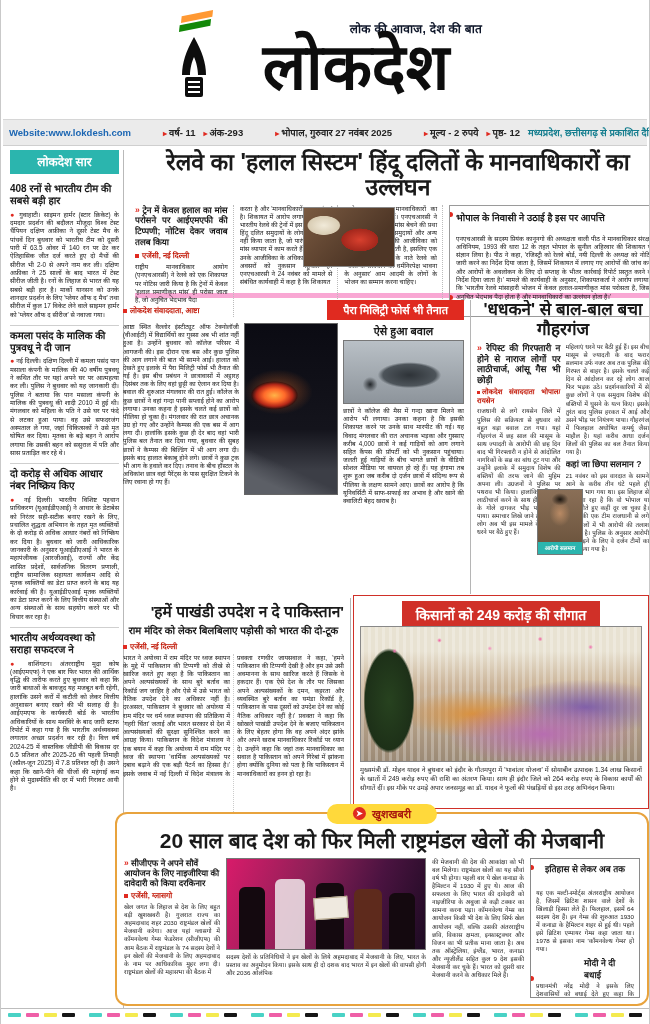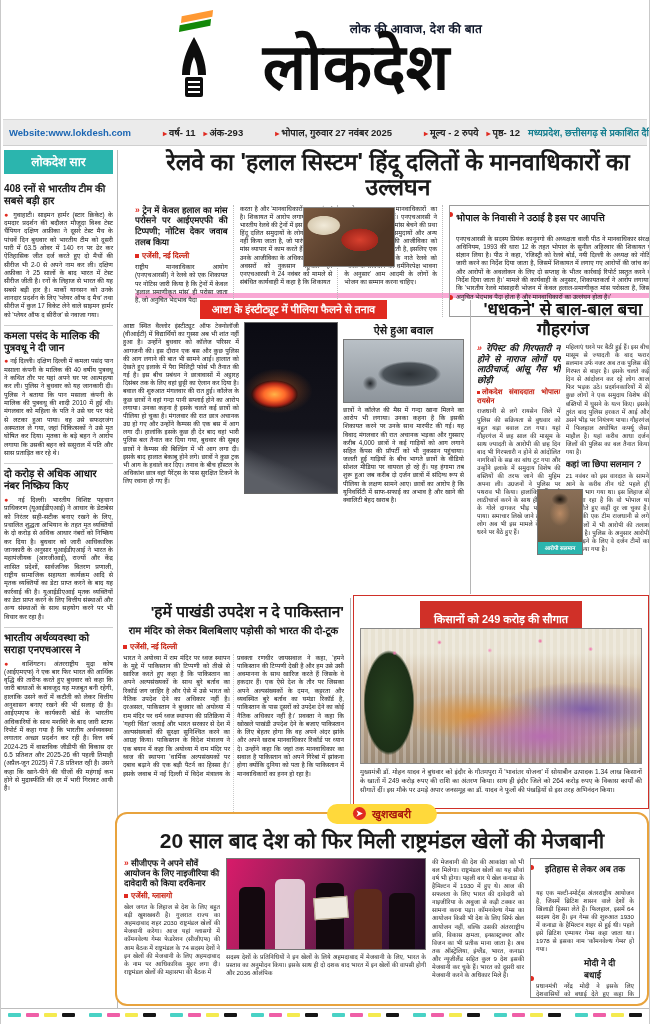--- a/index.html
+++ b/index.html
@@ -18,21 +18,21 @@
   
   .infobar { position:absolute; top:119px; left:2px; right:2px; height:27px; background:#ebebeb; border-top:1px solid #d6d6d6; border-bottom:1px solid #cfcfcf;
              display:flex; align-items:center; font-size:9.5px; font-weight:bold; padding:0 6px; gap:8px; white-space:nowrap; }
   .infobar .web { color:#1b66b3; }
   .arrow { color:#e02a20; font-size:8px; margin-right:2px; }
   .infobar .item { color:#222; }
   .infobar .pub { color:#147d8e; margin-left:auto; }
   .sp { flex:0 0 16px; }
 
   
-  .sidebar { position:absolute; top:150px; left:0; width:117px; height:858px; padding:0 4px 0 3px; border-right:1px solid #b9b9b9; overflow:hidden; }
+  .sidebar { position:absolute; top:150px; left:6px; width:117px; height:858px; padding:0 4px 0 3px; border-right:1px solid #b9b9b9; overflow:hidden; }
   .sb-head { background:#2bb5ae; color:#fff; font-weight:bold; font-size:12px; text-align:center; padding:3px 0 4px; margin-bottom:5px; }
   .sb-story { border-bottom:1px solid #cfcfcf; padding:4px 0 6px; }
   .sb-story:last-child { border-bottom:none; }
   .sb-title { font-size:10px; font-weight:bold; line-height:1.18; margin-bottom:3px; }
   .sb-body { font-size:6.4px; line-height:1.3; text-align:justify; }
   .sb-body .dot { color:#e02a20; font-size:7px; }
 
   
   .main { position:absolute; top:148px; left:122px; width:526px; height:860px; }
 
@@ -74,40 +74,40 @@
      background: radial-gradient(ellipse 44px 18px at 55% 55%, #2e3338, #4d545a 60%, rgba(0,0,0,0) 72%),
                  radial-gradient(circle 10px at 22% 70%, #23272b, rgba(0,0,0,0) 75%),
                  linear-gradient(#b9c0c6, #8d949b); }
   .bawal-body { font-size:6.3px; line-height:1.3; text-align:justify; }
 
   
   .gauhar { position:absolute; top:152px; left:354px; width:172px; height:294px; overflow:hidden; }
   .gh-head { font-size:17px; font-weight:900; text-align:center; line-height:1.15; margin-bottom:4px; }
   .gh-cols { position:relative; display:flex; gap:5px; height:250px; overflow:hidden; }
   .gh-col { flex:1 1 0; font-size:6.2px; line-height:1.3; text-align:justify; overflow:hidden; }
-  .gh-sub { font-size:8.8px; font-weight:bold; line-height:1.2; margin-bottom:2px;font-style:italic; }
+  .gh-sub { font-size:8.8px; font-weight:bold; line-height:1.2; margin-bottom:2px; }
   .mark { color:#e02a20; font-weight:900; }
   .gh-byline { color:#c21807; font-size:7px; font-weight:bold; margin:2px 0; }
   .gh-sub2 { font-size:8.6px; font-weight:bold; margin:3px 0 2px; }
   .salman { position:absolute; left:60px; top:146px; width:46px; height:66px; z-index:3; border:1px solid #777; background:#caa88b; }
   .salman .face { position:absolute; inset:0 0 12px 0;
      background: radial-gradient(ellipse 12px 9px at 50% 18%, #1d1711, rgba(0,0,0,0) 70%),
                  radial-gradient(ellipse 13px 16px at 50% 45%, #b98a64, rgba(0,0,0,0) 80%),
                  linear-gradient(#8a6f57, #6e563f); }
   .salman .cap { position:absolute; left:0; right:0; bottom:0; height:12px; background:#2bb5ae; color:#fff; font-size:5.5px; font-weight:bold; text-align:center; line-height:12px; }
 
   
   .pak { position:absolute; top:450px; left:0; width:228px; height:238px; border-right:1px solid #b5b5b5; padding-right:6px; overflow:hidden; }
   .pak-head { font-size:15.5px; font-weight:900; text-align:right; margin:2px 0 3px; }
   .pak-sub { font-size:10px; font-weight:bold; text-align:center; margin-bottom:4px; line-height:1.15; }
   .pak-body { font-size:6.3px; line-height:1.32; text-align:justify; column-count:2; column-gap:7px; column-rule:1px dotted #ccc; height:178px; overflow:hidden; }
 
   
   .kisan { position:absolute; top:447px; left:230px; width:296px; height:214px; border:1.5px solid #d03028; padding:5px 6px; overflow:hidden; }
-  .kisan-title { width:fit-content; margin:0 auto 0; background:#d03028; color:#fff; font-weight:bold; font-size:11px; padding:10px 14px 2px; }
+  .kisan-title { width:fit-content; margin:0 auto 0; background:#d03028; color:#fff; font-weight:bold; font-size:14px; padding:4px 14px 2px; }
   .crowd-photo { width:100%; height:136px; border:1px solid #888; position:relative; overflow:hidden;
      background: radial-gradient(circle 3px at 12% 18%, #f06fae, rgba(0,0,0,0) 80%),
                  radial-gradient(circle 3px at 28% 10%, #ef5f9f, rgba(0,0,0,0) 80%),
                  radial-gradient(circle 3px at 46% 16%, #f28cbc, rgba(0,0,0,0) 80%),
                  radial-gradient(circle 3px at 64% 9%, #ef5f9f, rgba(0,0,0,0) 80%),
                  radial-gradient(circle 3px at 82% 15%, #f06fae, rgba(0,0,0,0) 80%),
                  radial-gradient(ellipse 34px 70px at 10% 55%, #27421f, #1d3018 70%, rgba(0,0,0,0) 75%),
                  radial-gradient(ellipse 120px 40px at 65% 80%, #b76db0, rgba(0,0,0,0) 80%),
                  radial-gradient(ellipse 90px 30px at 40% 65%, #d9913f, rgba(0,0,0,0) 80%),
                  radial-gradient(ellipse 110px 35px at 80% 60%, #7f5fa8, rgba(0,0,0,0) 80%),
@@ -190,21 +190,21 @@
     </div>
     <div class="sb-story">
       <div class="sb-title">कमला पसंद के मालिक की पुत्रवधू ने दी जान</div>
       <div class="sb-body"><span class="dot">●</span> <span>नई दिल्ली। दक्षिण दिल्ली में कमला पसंद पान मसाला कंपनी के मालिक की 40 वर्षीय पुत्रवधू ने कथित तौर पर यहां अपने घर पर आत्महत्या कर ली। पुलिस ने बुधवार को यह जानकारी दी। पुलिस ने बताया कि पान मसाला कंपनी के मालिक की पुत्रवधू की शादी 2010 में हुई थी। मंगलवार को महिला के पति ने उसे घर पर फंदे से लटका हुआ पाया। वह उसे सफदरजंग अस्पताल ले गया, जहां चिकित्सकों ने उसे मृत घोषित कर दिया। मृतका के बड़े बहन ने आरोप लगाया कि उसकी बहन को ससुराल में पति और सास प्रताड़ित कर रहे थे।</span></div>
     </div>
     <div class="sb-story">
       <div class="sb-title">दो करोड़ से अधिक आधार नंबर निष्क्रिय किए</div>
       <div class="sb-body"><span class="dot">●</span> <span>नई दिल्ली। भारतीय विशिष्ट पहचान प्राधिकरण (यूआईडीएआई) ने आधार के डेटाबेस को निरंतर सही-सटीक बनाए रखने के लिए, प्रचालित शुद्धता अभियान के तहत मृत व्यक्तियों के दो करोड़ से अधिक आधार नंबरों को निष्क्रिय कर दिया है। बुधवार को जारी आधिकारिक जानकारी के अनुसार यूआईडीएआई ने भारत के महापंजीयक (आरजीआई), राज्यों और केंद्र शासित प्रदेशों, सार्वजनिक वितरण प्रणाली, राष्ट्रीय सामाजिक सहायता कार्यक्रम आदि से मृतक व्यक्तियों का डेटा प्राप्त करने के बाद यह कार्रवाई की है। यूआईडीएआई मृतक व्यक्तियों का डेटा प्राप्त करने के लिए वित्तीय संस्थाओं और अन्य संस्थाओं के साथ सहयोग करने पर भी विचार कर रहा है।</span></div>
     </div>
     <div class="sb-story">
-      <div class="sb-title">भारतीय अर्थव्यवस्था को सराहा एनएचआरस ने</div>
+      <div class="sb-title">भारतीय अर्थव्यवस्था को सराहा सफदरज ने</div>
       <div class="sb-body"><span class="dot">●</span> <span>वाशिंगटन। अंतरराष्ट्रीय मुद्रा कोष (आईएमएफ) ने एक बार फिर भारत की आर्थिक वृद्धि की तारीफ करते हुए बुधवार को कहा कि जारी बाधाओं के बावजूद यह मजबूत बनी रहेगी, हालांकि उसने करों में कटौती को लेकर वित्तीय अनुशासन बनाए रखने की भी सलाह दी है। आईएमएफ के कार्यकारी बोर्ड के भारतीय अधिकारियों के साथ मशविरे के बाद जारी स्टाफ रिपोर्ट में कहा गया है कि भारतीय अर्थव्यवस्था लगातार अच्छा प्रदर्शन कर रही है। वित्त वर्ष 2024-25 में वास्तविक जीडीपी की विकास दर 6.5 प्रतिशत और 2025-26 की पहली तिमाही (अप्रैल-जून 2025) में 7.8 प्रतिशत रही है। उसने कहा कि खाने-पीने की चीजों की महंगाई कम होने से मुद्रास्फीति की दर में भारी गिरावट आयी है।</span></div>
     </div>
   </div>
 
   <div class="main">
 
     <div class="railway">
       <div class="rw-head">रेलवे का 'हलाल सिस्टम' हिंदू दलितों के मानवाधिकारों का उल्लंघन</div>
       <div class="rw-cols">
         <div class="food-photo"></div>
@@ -218,21 +218,24 @@
         <div class="opinion-box">
           <span class="reddot t"></span>
           <span class="reddot b"></span>
           <div class="ob-title">भोपाल के निवासी ने उठाई है इस पर आपत्ति</div>
           <div class="ob-body">एनएचआरसी के सदस्य प्रियंक कानूनगो की अध्यक्षता वाली पीठ ने मानवाधिकार संरक्षण अधिनियम, 1993 की धारा 12 के तहत भोपाल के सुनील अहिरवार की शिकायत पर संज्ञान लिया है। पीठ ने कहा, 'रजिस्ट्री को रेलवे बोर्ड, नयी दिल्ली के अध्यक्ष को नोटिस जारी करने का निर्देश दिया जाता है, जिसमें शिकायत में लगाए गए आरोपों की जांच करने और आरोपों के अवलोकन के लिए दो सप्ताह के भीतर कार्रवाई रिपोर्ट प्रस्तुत करने का निर्देश दिया जाता है।' मामले की कार्यवाही के अनुसार, शिकायतकर्ता ने आरोप लगाया है कि 'भारतीय रेलवे मांसाहारी भोजन में केवल हलाल-प्रमाणीकृत मांस परोसता है, जिससे अनुचित भेदभाव पैदा होता है और मानवाधिकारों का उल्लंघन होता है।'</div>
         </div>
       </div>
     </div>
 
     <div class="vit">
-      <div class="kicker">आष्टा के इंस्टीट्यूट में पीलिया फैलने से तनाव</div>
+      <div class="vit-meta">
+        <div class="byline"><span class="bull"></span><span>लोकदेश संवाददाता, आष्टा</span></div>
+        <div class="banner">पैरा मिलिट्री फोर्स भी तैनात</div>
+      </div>
       <div class="vit-row">
         <div class="vit-text">आष्टा स्थित वैल्लोर इंस्टीट्यूट ऑफ टेक्नोलॉजी (वीआईटी) में विद्यार्थियों का गुस्सा अब भी शांत नहीं हुआ है। उन्होंने बुधवार को कॉलेज परिसर में आगजनी की। इस दौरान एक बस और कुछ पुलिस की आग लगाने की बात भी सामने आई। हालात को देखते हुए इलाके में पैरा मिलिट्री फोर्स भी तैनात की गई है। इस बीच प्रबंधन ने छात्रावासों में अट्ठारह दिसंबर तक के लिए वहां छुट्टी का ऐलान कर दिया है। बवाल की शुरुआत मंगलवार की रात हुई। कॉलेज के कुछ छात्रों ने वहां गन्दा पानी सप्लाई होने का आरोप लगाया। उनका कहना है इसके चलते कई छात्रों को पीलिया हो चुका है। मंगलवार की रात छात्र अचानक उग्र हो गए और उन्होंने कैम्पस की एक बस में आग लगा दी। हालांकि इसके कुछ ही देर बाद वहां भारी पुलिस बल तैनात कर दिया गया, बुधवार की सुबह छात्रों ने कैम्पस की बिल्डिंग में भी आग लगा दी। इसके बाद हालात बेकाबू होने लगे। छात्रों ने कुछ ट्रक भी आग के हवाले कर दिए। तनाव के बीच हॉस्टल के अधिकांश छात्र वहां पैरेंट्स के पास सुरक्षित टिकने के लिए रवाना हो गए हैं।</div>
         <div class="fire-photo"></div>
         <div class="vit-right">
           <div class="bawal-title">ऐसे हुआ बवाल</div>
           <div class="car-photo"></div>
           <div class="bawal-body">छात्रों ने कॉलेज की मैस में गन्दा खाना मिलने का आरोप भी लगाया। उनका कहना है कि इसकी शिकायत करने पर उनके साथ मारपीट की गई। यह विवाद मंगलवार की रात अचानक भड़का और गुस्साए करीब 4,000 छात्रों ने कई गाड़ियों को आग लगाने सहित कैंपस की प्रॉपर्टी को भी नुकसान पहुंचाया। जलती हुई गाड़ियों के बीच भागते छात्रों के वीडियो सोशल मीडिया पर वायरल हो रहे हैं। यह हंगामा तब शुरू हुआ जब करीब दो दर्जन छात्रों में संदिग्ध रूप से पीलिया के लक्षण सामने आए। छात्रों का आरोप है कि यूनिवर्सिटी में साफ-सफाई का अभाव है और खाने की क्वालिटी बेहद खराब है।</div>
         </div>
       </div>
     </div>

